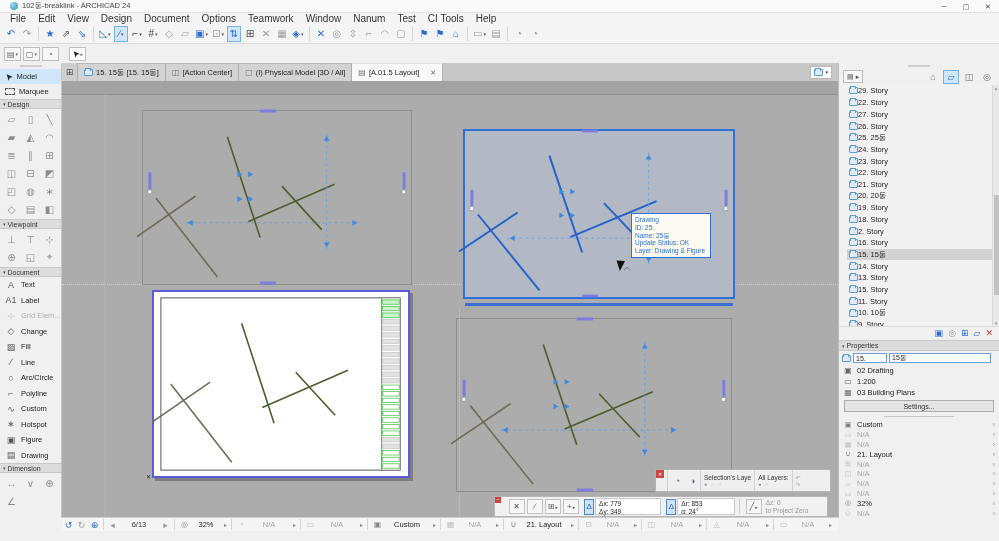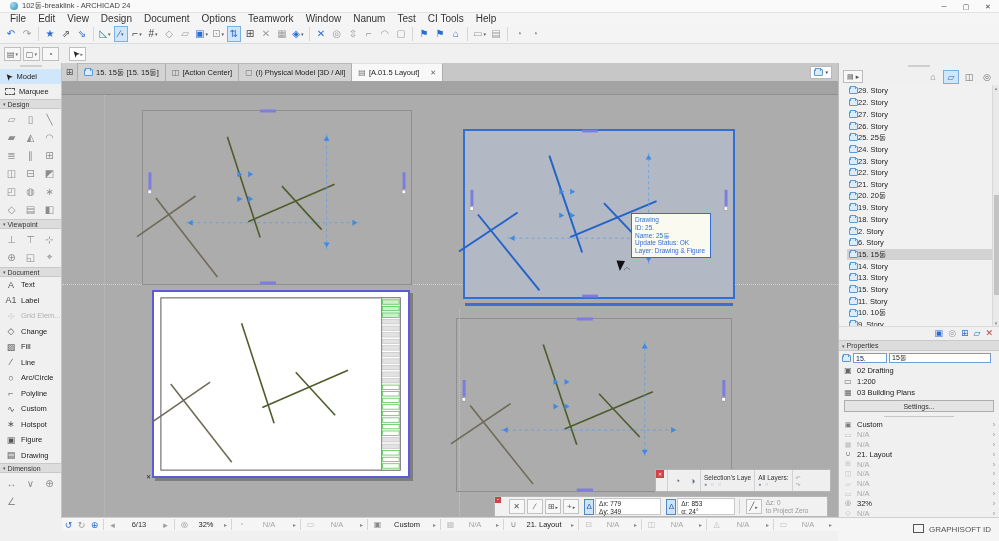--- a/index.html
+++ b/index.html
@@ -599,21 +599,21 @@
         <div class="story">
           <span class="icon-folder"></span>
           <span>18. Story</span>
         </div>
         <div class="story">
           <span class="icon-folder"></span>
           <span>2. Story</span>
         </div>
         <div class="story">
           <span class="icon-folder"></span>
-          <span>6. Story</span>
+          <span>16. Story</span>
         </div>
         <div class="story sel">
           <span class="icon-folder"></span>
           <span>15. 15동</span>
         </div>
         <div class="story">
           <span class="icon-folder"></span>
           <span>14. Story</span>
         </div>
         <div class="story">
@@ -792,18 +792,14 @@
         <span class="fl">N/A</span>
         <span class="fa">▸</span>
       </span>
       <span class="bbsep"></span>
       <span class="bbfield dim" style="width: 58px;">
         <span class="fi">▭</span>
         <span class="fl">N/A</span>
         <span class="fa">▸</span>
       </span>
     </div>
-  <div class="brand">
-    <span class="icon-windows"></span>
-    <span>GRAPHISOFT ID</span>
-  </div>
 
 </div>
 
 </body></html>

